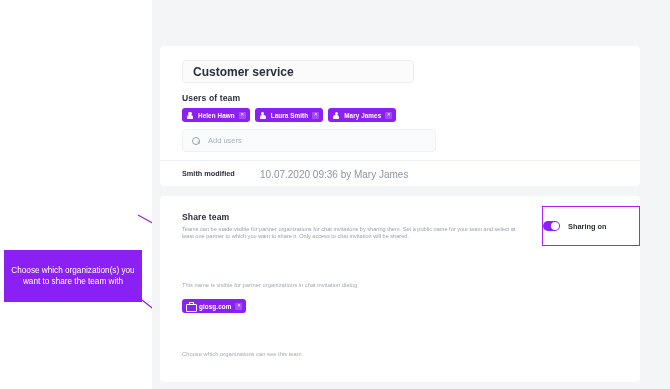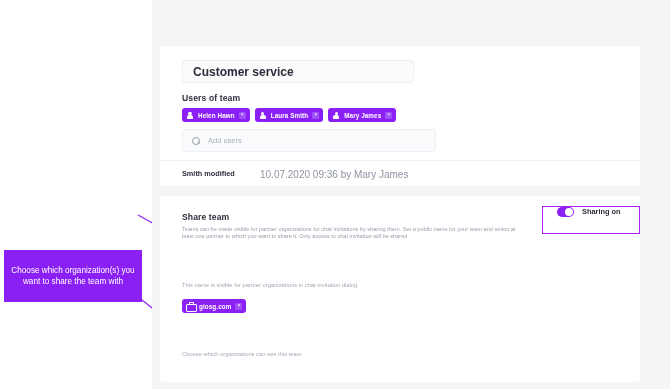--- a/index.html
+++ b/index.html
@@ -133,23 +133,23 @@
     position:absolute; left:22px;
     font-size:7.3px; font-weight:bold; color:#2b2f3a;
   }
   .lm-value{
     position:absolute; left:100px;
     font-size:10px; color:#8e94a2;
   }
 
   
   .toggle-wrap{
-    position:absolute; left:382px; top:10px; width:98px; height:28px;
+    position:absolute; left:382px; top:10px; width:98px; height:40px;
     border:1.6px solid #aa22f5; background:#ffffff;
-    display:flex; align-items:flex-start; gap:8px; padding-left:14px;
+    display:flex; align-items:center; gap:8px; 
   }
   .switch{
     width:17px; height:10px; border-radius:5px; background:#8b20f5;
     position:relative; flex:0 0 auto; cursor:pointer;
   }
   .switch .knob{
     position:absolute; right:1px; top:1px; width:8px; height:8px;
     border-radius:50%; background:#ffffff;
   }
   .toggle-lbl{ font-size:7.4px; font-weight:bold; color:#2b2f3a; }

